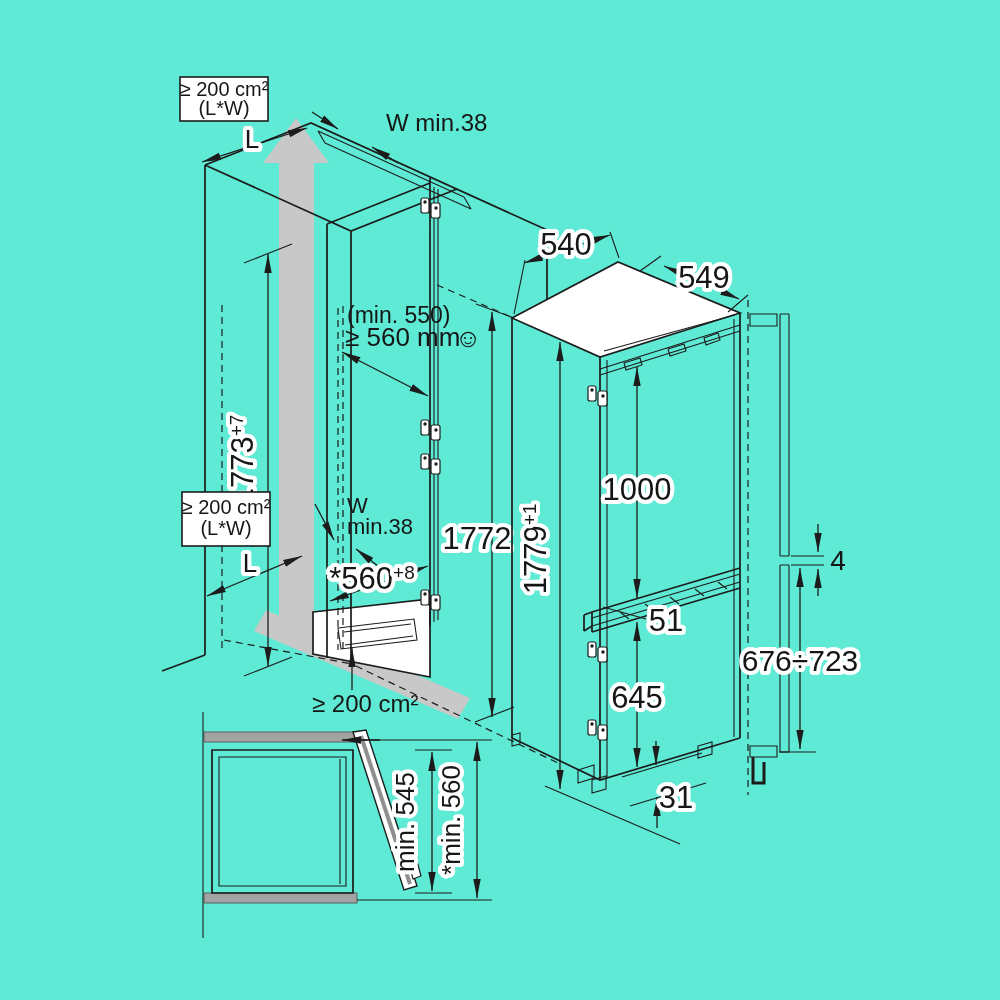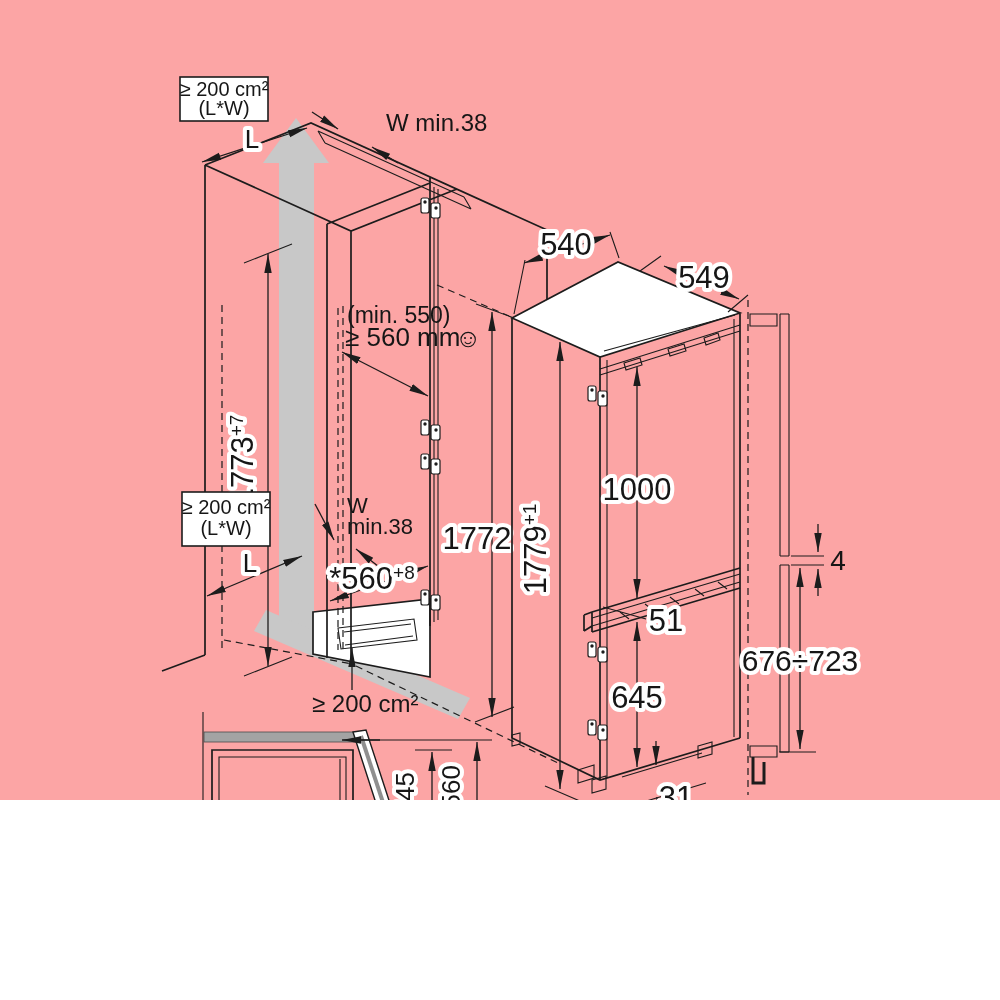--- a/index.html
+++ b/index.html
@@ -1,16 +1,16 @@
 <!DOCTYPE html>
 <html><head>
 <meta charset="utf-8">
 <style>
   html,body{margin:0;padding:0;background:#fff;}
-  .page{width:1000px;height:800px;background:#fca5a5;position:relative;overflow:hidden;text-align:center;}
+  .page{width:1000px;height:1000px;background:#5eead4;position:relative;overflow:hidden;text-align:center;}
   svg{display:block;}
   .txt{font-family:"Liberation Sans","DejaVu Sans",sans-serif;fill:#161616;}
   .t31{font-size:31px;}
   .t30{font-size:30px;}
   .t28{font-size:28px;}
   .t26{font-size:26px;}
   .t24{font-size:24px;}
   .t23{font-size:23px;}
   .t22{font-size:22px;}
   .t20{font-size:20px;}

